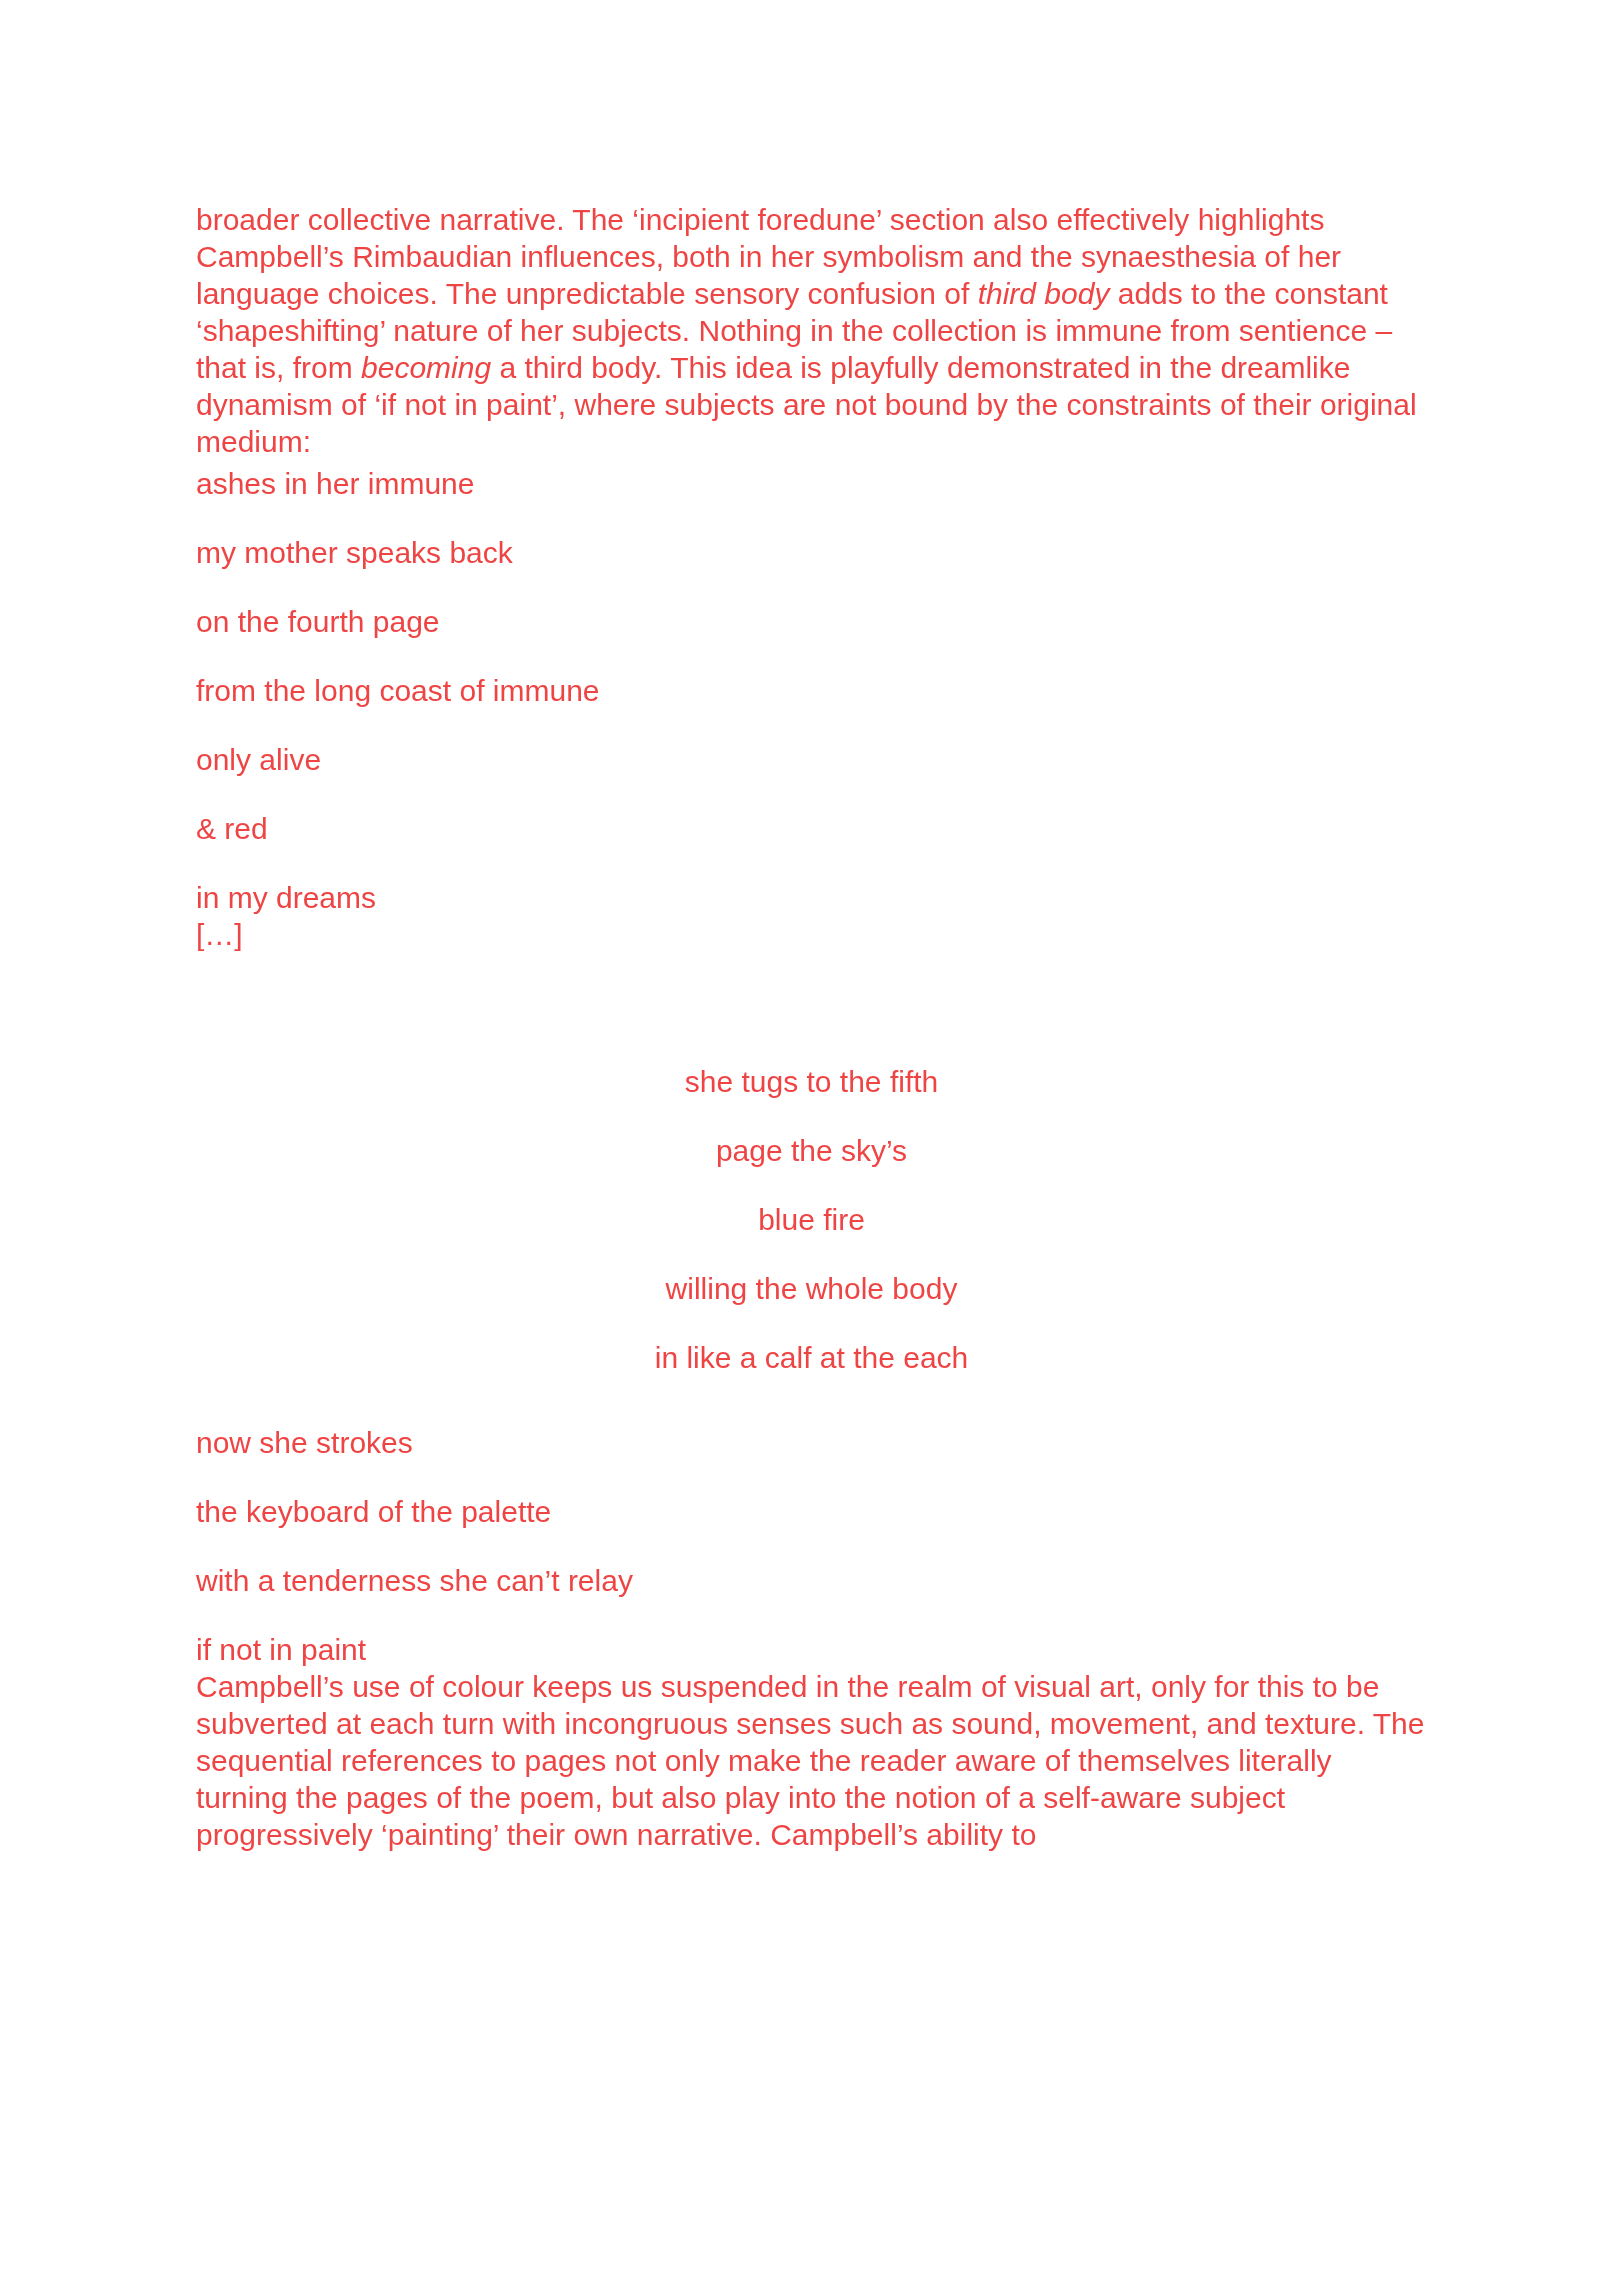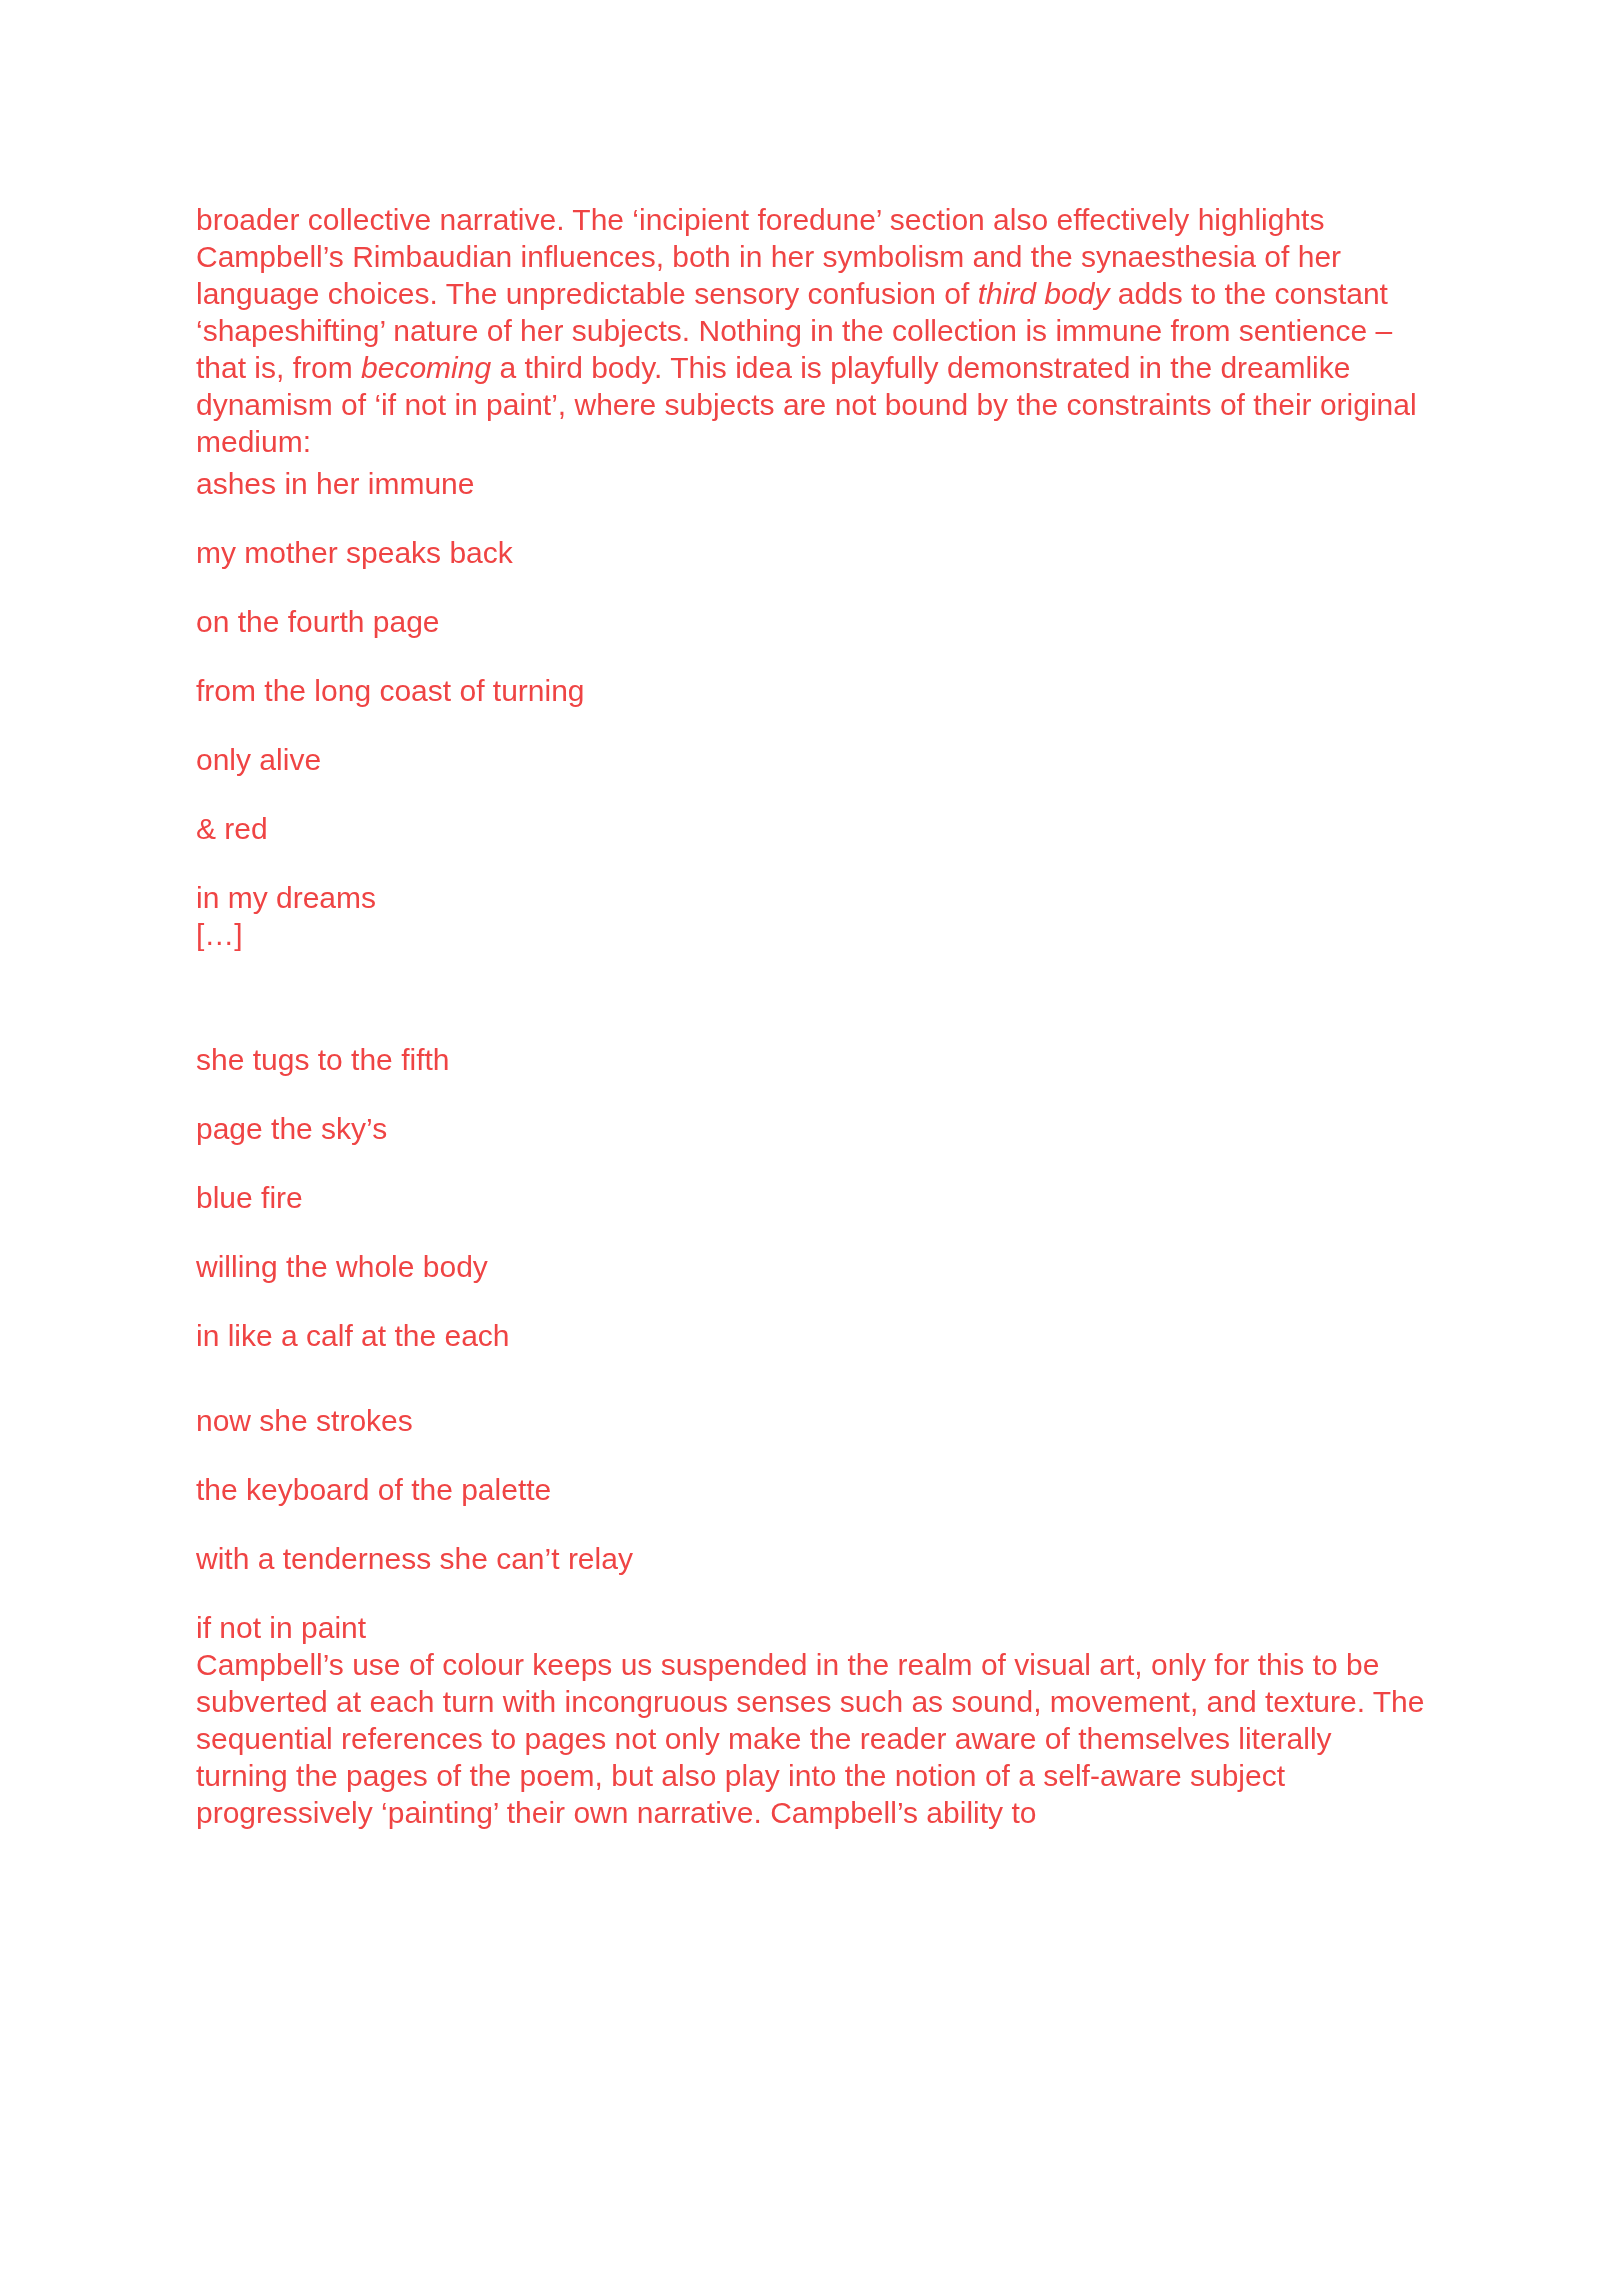--- a/index.html
+++ b/index.html
@@ -33,37 +33,37 @@
     font-style: italic;
   }
   .poem {
     margin: 0;
   }
   .poem p + p {
     margin-top: 32px;
   }
   .poem-1 { margin-top: 4.9px; }
   .ellipsis-line { margin-top: 111px; }
-  .poem-2 { margin-top: 88px; }
+  .poem-2 { margin-top: 110px; text-align: center; }
   .poem-3 { margin-top: 48px; }
   .closing-paragraph { margin-top: 23.5px; }
 </style>
 </head>
 <body>
 
 <div class="page">
   <div class="content">
 
     <p class="intro-paragraph"><span>broader collective narrative. The ‘incipient foredune’ section also effectively highlights Campbell’s Rimbaudian influences, both in her symbolism and the synaesthesia of her language choices. The unpredictable sensory confusion of </span><em>third body</em><span> adds to the constant ‘shapeshifting’ nature of her subjects. Nothing in the collection is immune from sentience – that is, from </span><em>becoming</em><span> a third body. This idea is playfully demonstrated in the dreamlike dynamism of ‘if not in paint’, where subjects are not bound by the constraints of their original medium:</span></p>
 
     <div class="poem poem-1">
       <p>ashes in her immune</p>
       <p>my mother speaks back</p>
       <p>on the fourth page</p>
-      <p>from the long coast of turning</p>
+      <p>from the long coast of immune</p>
       <p>only alive</p>
       <p>&amp; red</p>
       <p>in my dreams</p>
     </div>
 
     <p class="ellipsis-line">[…]</p>
 
     <div class="poem poem-2">
       <p>she tugs to the fifth</p>
       <p>page the sky’s</p>

